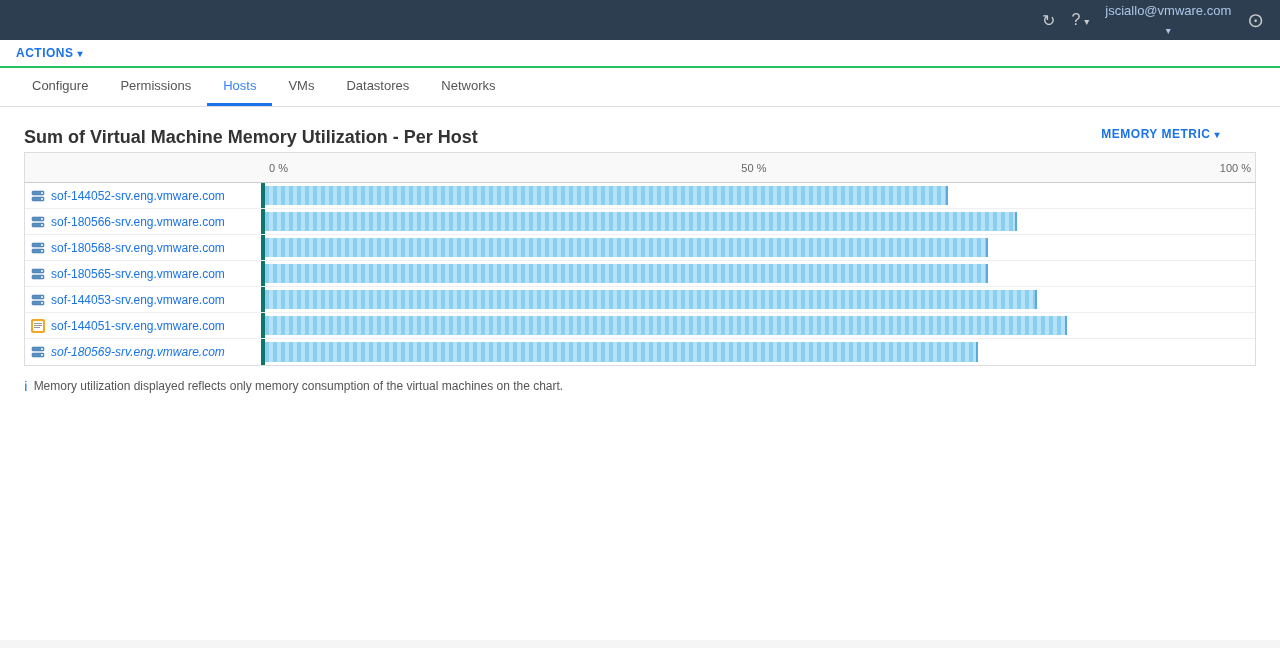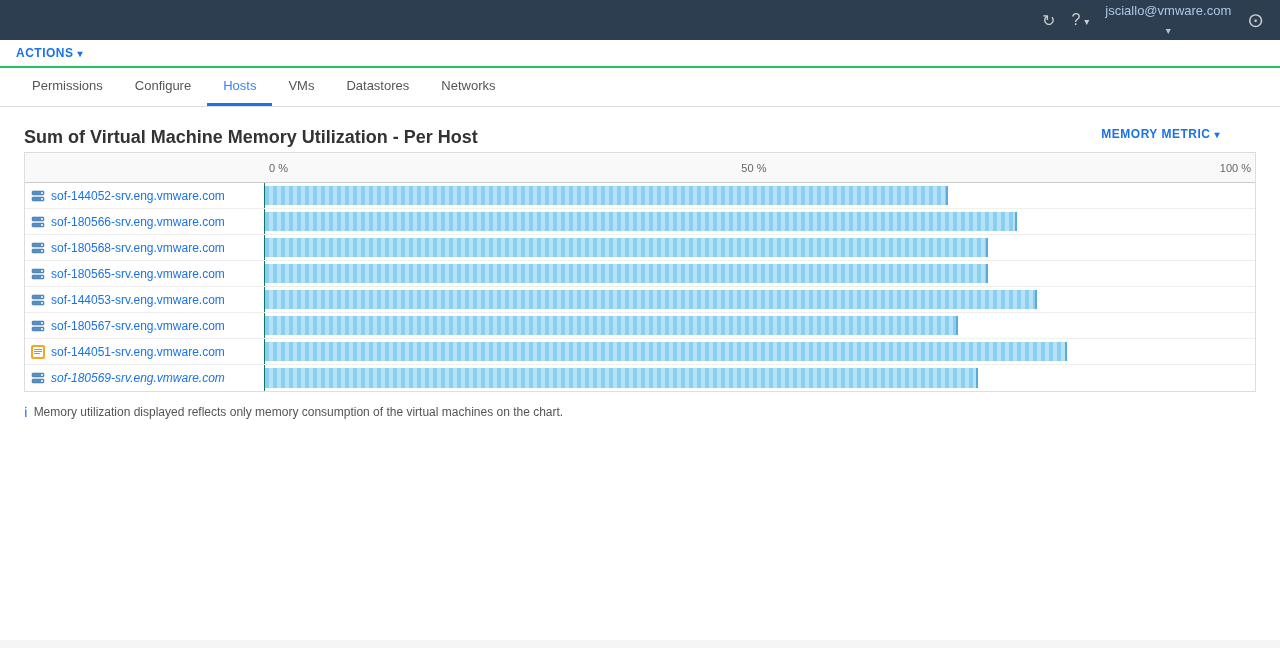--- a/index.html
+++ b/index.html
@@ -158,21 +158,21 @@
     .chart-data-row {
       display: flex;
       align-items: center;
       border-bottom: 1px solid #eee;
       height: 26px;
     }
     .chart-data-row:last-child { border-bottom: none; font-style: italic; }
     .row-label-area {
       width: 240px;
       min-width: 240px;
-      border-right: 1px solid #0f766e;
+      border-right: 4px solid #0f766e;
       display: flex;
       align-items: center;
       padding: 0 6px;
       gap: 6px;
       height: 100%;
     }
     .row-label {
       font-size: 12px;
       color: #1a73e8;
       white-space: nowrap;
@@ -244,22 +244,22 @@
 </div>
 
 <div class="actions-bar">
   <button class="actions-btn">
     <span>ACTIONS</span>
     <span class="chevron-down"></span>
   </button>
 </div>
 
 <div class="tab-nav">
+  <a class="tab-item">Configure</a>
   <a class="tab-item">Permissions</a>
-  <a class="tab-item">Configure</a>
   <a class="tab-item active">Hosts</a>
   <a class="tab-item">VMs</a>
   <a class="tab-item">Datastores</a>
   <a class="tab-item">Networks</a>
 </div>
 
 <div class="main-content">
   <div class="chart-header-row">
     <h2 class="chart-title">Sum of Virtual Machine Memory Utilization - Per Host</h2>
     <button class="memory-metric-btn">
@@ -345,34 +345,20 @@
         <circle cx="11" cy="10" r="1" fill="#fff"></circle>
       </svg></div>
             <span class="row-label">sof-144053-srv.eng.vmware.com</span>
           </div>
           <div class="row-bar-area">
             <div class="bar-fill" style="width: 78%;"></div>
           </div>
         </div>
         <div class="chart-data-row">
           <div class="row-label-area">
-            <div style="width: 14px; height: 14px; flex-shrink: 0; display: inline-block; position: relative;"><svg width="14" height="14" viewBox="0 0 14 14">
-        <rect x="1" y="2" width="12" height="4" rx="1" fill="#5a8fc2" stroke="#3a6fa2" stroke-width="0.5"></rect>
-        <rect x="1" y="8" width="12" height="4" rx="1" fill="#5a8fc2" stroke="#3a6fa2" stroke-width="0.5"></rect>
-        <circle cx="11" cy="4" r="1" fill="#fff"></circle>
-        <circle cx="11" cy="10" r="1" fill="#fff"></circle>
-      </svg></div>
-            <span class="row-label">sof-180567-srv.eng.vmware.com</span>
-          </div>
-          <div class="row-bar-area">
-            <div class="bar-fill" style="width: 70%;"></div>
-          </div>
-        </div>
-        <div class="chart-data-row">
-          <div class="row-label-area">
             <div style="width: 14px; height: 14px; background: rgb(245, 166, 35); border-radius: 2px; flex-shrink: 0; display: inline-block; position: relative;">
               <div style="position: absolute; top: 2px; left: 2px; width: 10px; height: 10px; background: rgb(255, 255, 255); border-radius: 1px;">
                 <div style="position: absolute; top: 2px; left: 1px; width: 8px; height: 1px; background: rgb(153, 153, 153);"></div>
                 <div style="position: absolute; top: 4px; left: 1px; width: 8px; height: 1px; background: rgb(153, 153, 153);"></div>
                 <div style="position: absolute; top: 6px; left: 1px; width: 6px; height: 1px; background: rgb(153, 153, 153);"></div>
               </div>
             </div>
             <span class="row-label">sof-144051-srv.eng.vmware.com</span>
           </div>
           <div class="row-bar-area">

